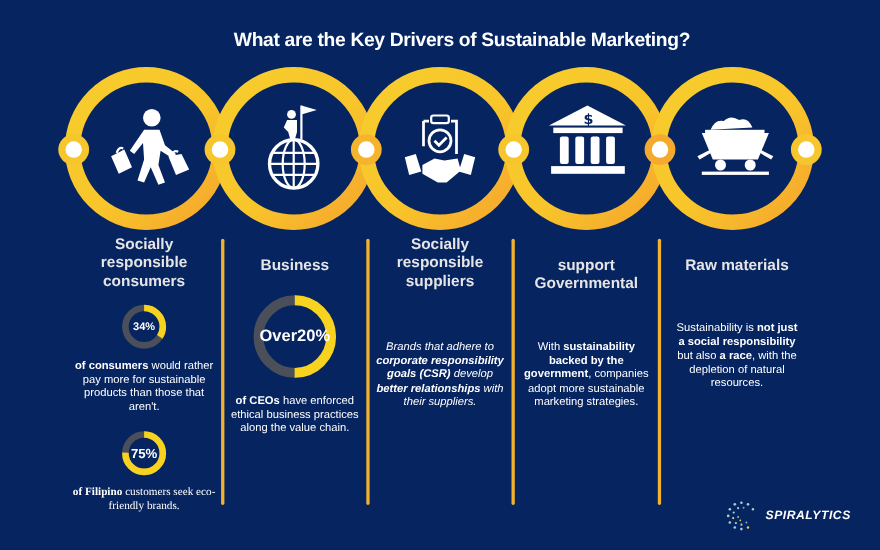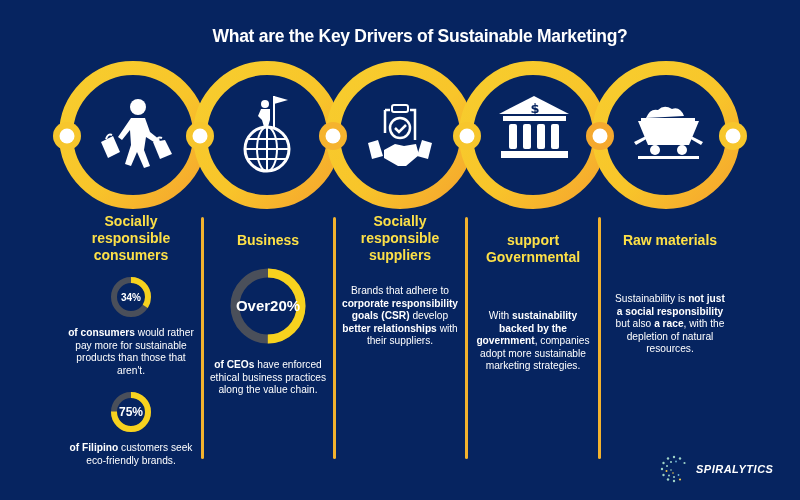--- a/index.html
+++ b/index.html
@@ -19,21 +19,21 @@
   }
   svg.chain { position: absolute; left: 0; top: 50px; }
   .divider {
     position: absolute; width: 3px; background: #f2b22e; border-radius: 2px;
     top: 217px; height: 242px;
   }
   .col {
     position: absolute; text-align: center;
   }
   .col-title {
-    color: #fde047; font-weight: 700; font-size: 14px; line-height: 17px;
+    color: #e5e5e5; font-weight: 700; font-size: 14px; line-height: 17px;
     font-family: "Liberation Sans", sans-serif;
   }
   .body-text {
     color: #ffffff; font-size: 10.2px; line-height: 12.5px;
     font-family: "Liberation Sans", sans-serif;
   }
   .body-text b { font-weight: 700; }
   .donut { position: relative; margin: 0 auto; }
   .donut .label {
     position: absolute; left: 0; top: 0; width: 100%; height: 100%;
@@ -173,21 +173,21 @@
   <div class="body-text" style="margin-top:9px;">
     <b>of consumers</b><span> would rather pay more for sustainable products than those that aren't.</span>
   </div>
   <div class="donut" style="width:42px;height:42px;margin-top:14px;">
     <svg width="42" height="42" viewBox="0 0 42 42">
       <circle cx="21" cy="21" r="17" fill="none" stroke="#4a4f5a" stroke-width="6"></circle>
       <circle cx="21" cy="21" r="17" fill="none" stroke="#f7d21e" stroke-width="6" stroke-dasharray="80.1 106.8" transform="rotate(-90 21 21)"></circle>
     </svg>
     <div class="label" style="font-size:12px;">75%</div>
   </div>
-  <div class="body-text" style="margin-top:9px;">
+  <div class="body-text" style="margin-top:9px;font-family:Liberation Serif, serif;">
     <b>of Filipino</b><span> customers seek eco-friendly brands.</span>
   </div>
 </div>
 
 <div class="col" style="left:207px; top:232px; width:122px;">
   <div class="col-title">
     <div>Business</div>
   </div>
   <div class="donut" style="width:78px;height:78px;margin-top:18px;">
     <svg width="78" height="78" viewBox="0 0 78 78">
@@ -203,21 +203,21 @@
     <b>of CEOs</b><span> have enforced ethical business practices along the value chain.</span>
   </div>
 </div>
 
 <div class="col" style="left:340px; top:213px; width:120px;">
   <div class="col-title">
     <div>Socially</div>
     <div>responsible</div>
     <div>suppliers</div>
   </div>
-  <div class="body-text" style="margin-top:21px;">
+  <div class="body-text" style="margin-top:46px;font-style:italic;">
     <span>Brands that adhere to </span><b>corporate responsibility goals (CSR)</b><span> develop </span><b>better relationships</b><span> with their suppliers.</span>
   </div>
 </div>
 
 <div class="col" style="left:472px; top:232px; width:122px;">
   <div class="col-title">
     <div>support</div>
     <div>Governmental</div>
   </div>
   <div class="body-text" style="margin-top:44px;">

